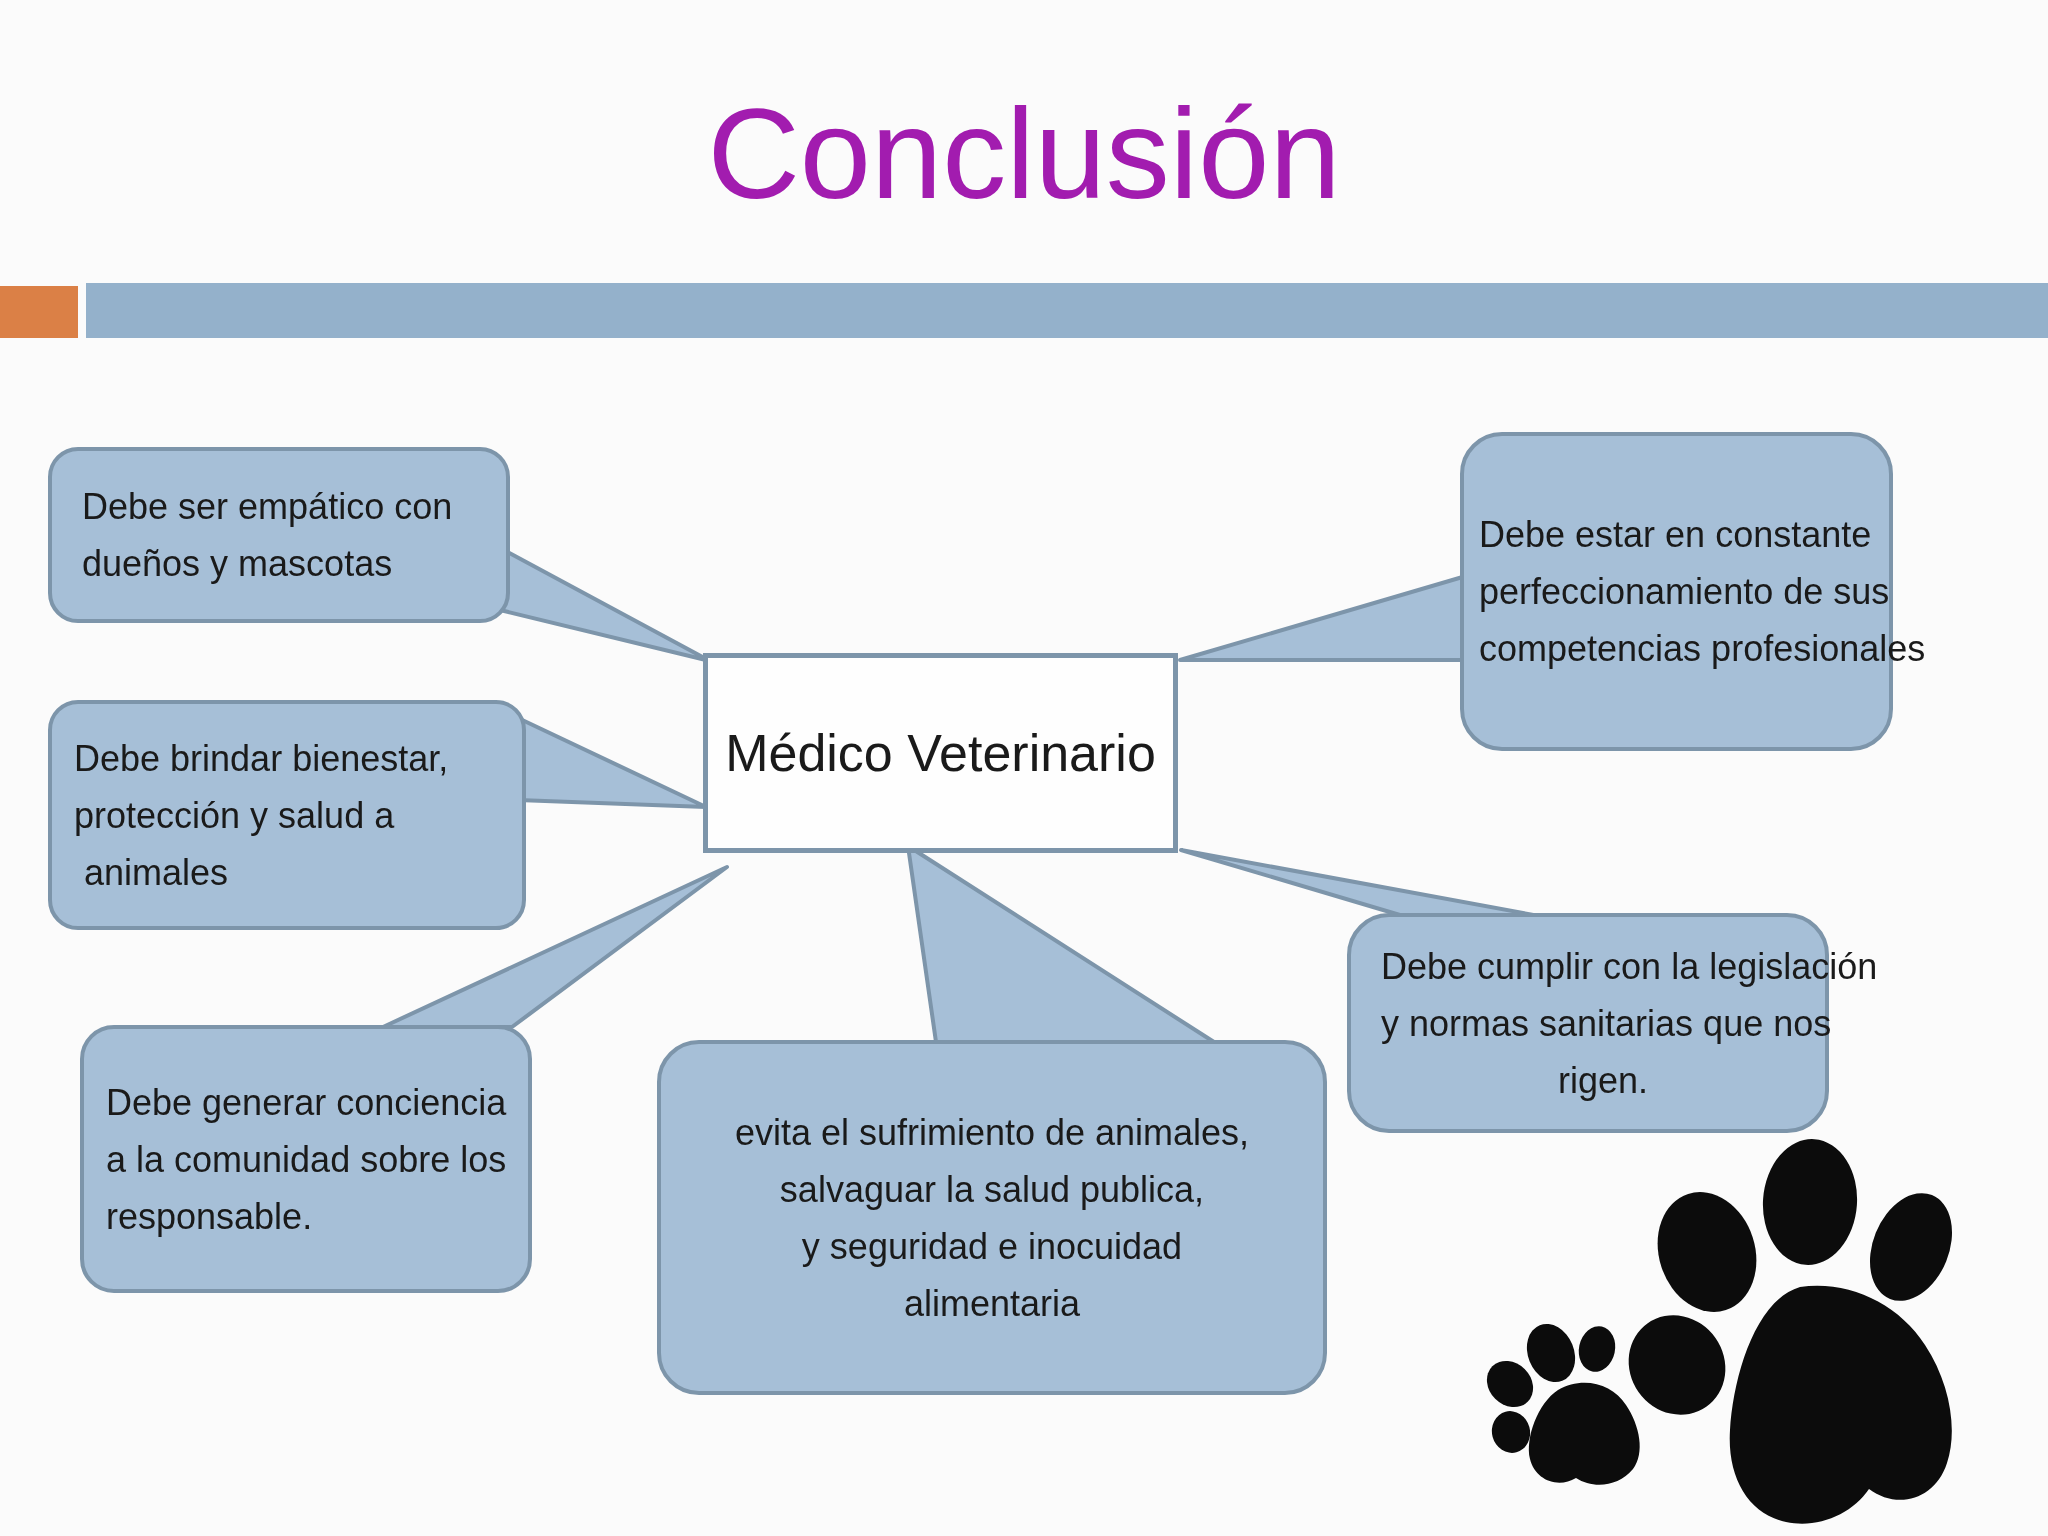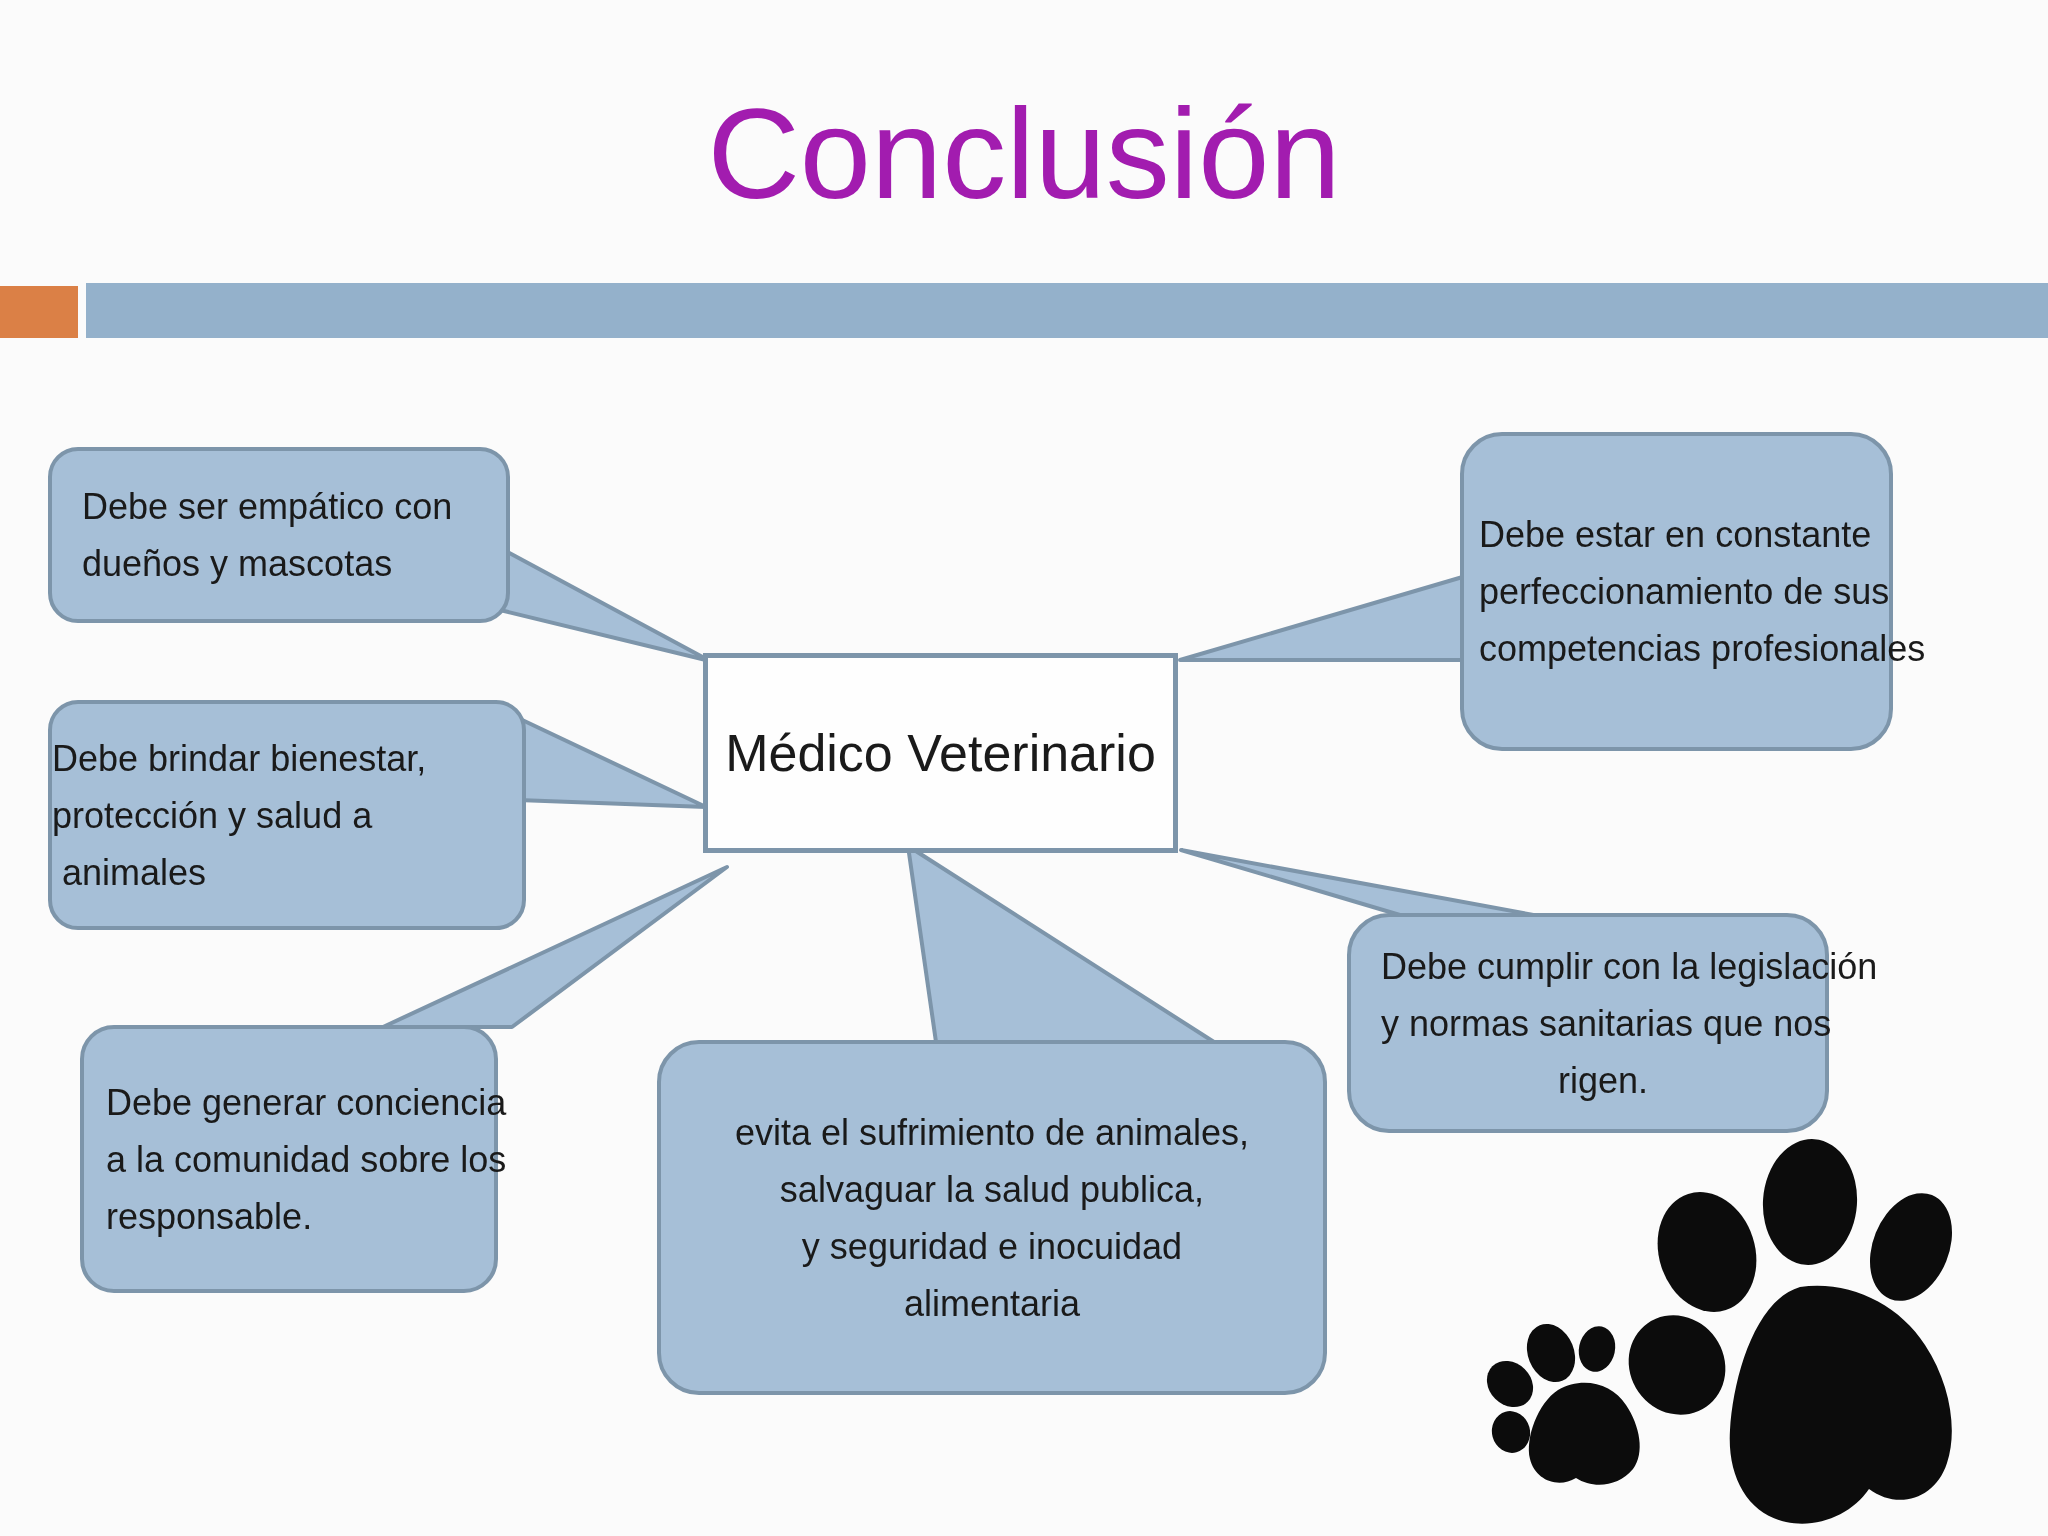--- a/index.html
+++ b/index.html
@@ -23,22 +23,22 @@
   #canvas{left:0;top:0;width:2048px;height:1536px;z-index:1;}
   
   .bubble{
     box-sizing:border-box;z-index:2;
     background:#a6bfd7;border:4px solid #7d95aa;
     display:flex;flex-direction:column;justify-content:center;
     font-size:36px;line-height:57px;
   }
   .bubble .line{white-space:pre;}
   #bubble-top-left{left:48px;top:447px;width:462px;height:176px;border-radius:30px;padding-left:30px;}
-  #bubble-mid-left{left:48px;top:700px;width:478px;height:230px;border-radius:30px;}
-  #bubble-bottom-left{left:80px;top:1025px;width:418px;height:268px;border-radius:34px;padding-left:22px;}
+  #bubble-mid-left{left:48px;top:700px;width:478px;height:230px;border-radius:30px;padding-left:22px;}
+  #bubble-bottom-left{left:80px;top:1025px;width:452px;height:268px;border-radius:34px;padding-left:22px;}
   #bubble-bottom-center{left:657px;top:1040px;width:670px;height:355px;border-radius:42px;align-items:center;text-align:center;}
   #bubble-top-right{left:1460px;top:432px;width:433px;height:319px;border-radius:42px;padding-left:15px;}
   #bubble-mid-right{left:1347px;top:913px;width:482px;height:220px;border-radius:42px;padding-left:30px;text-align:center;}
   
   #center-box{
     box-sizing:border-box;z-index:3;
     left:703px;top:653px;width:475px;height:200px;
     background:#fefefe;border:5px solid #7d95aa;
     display:flex;align-items:center;justify-content:center;
     font-size:52px;white-space:nowrap;

